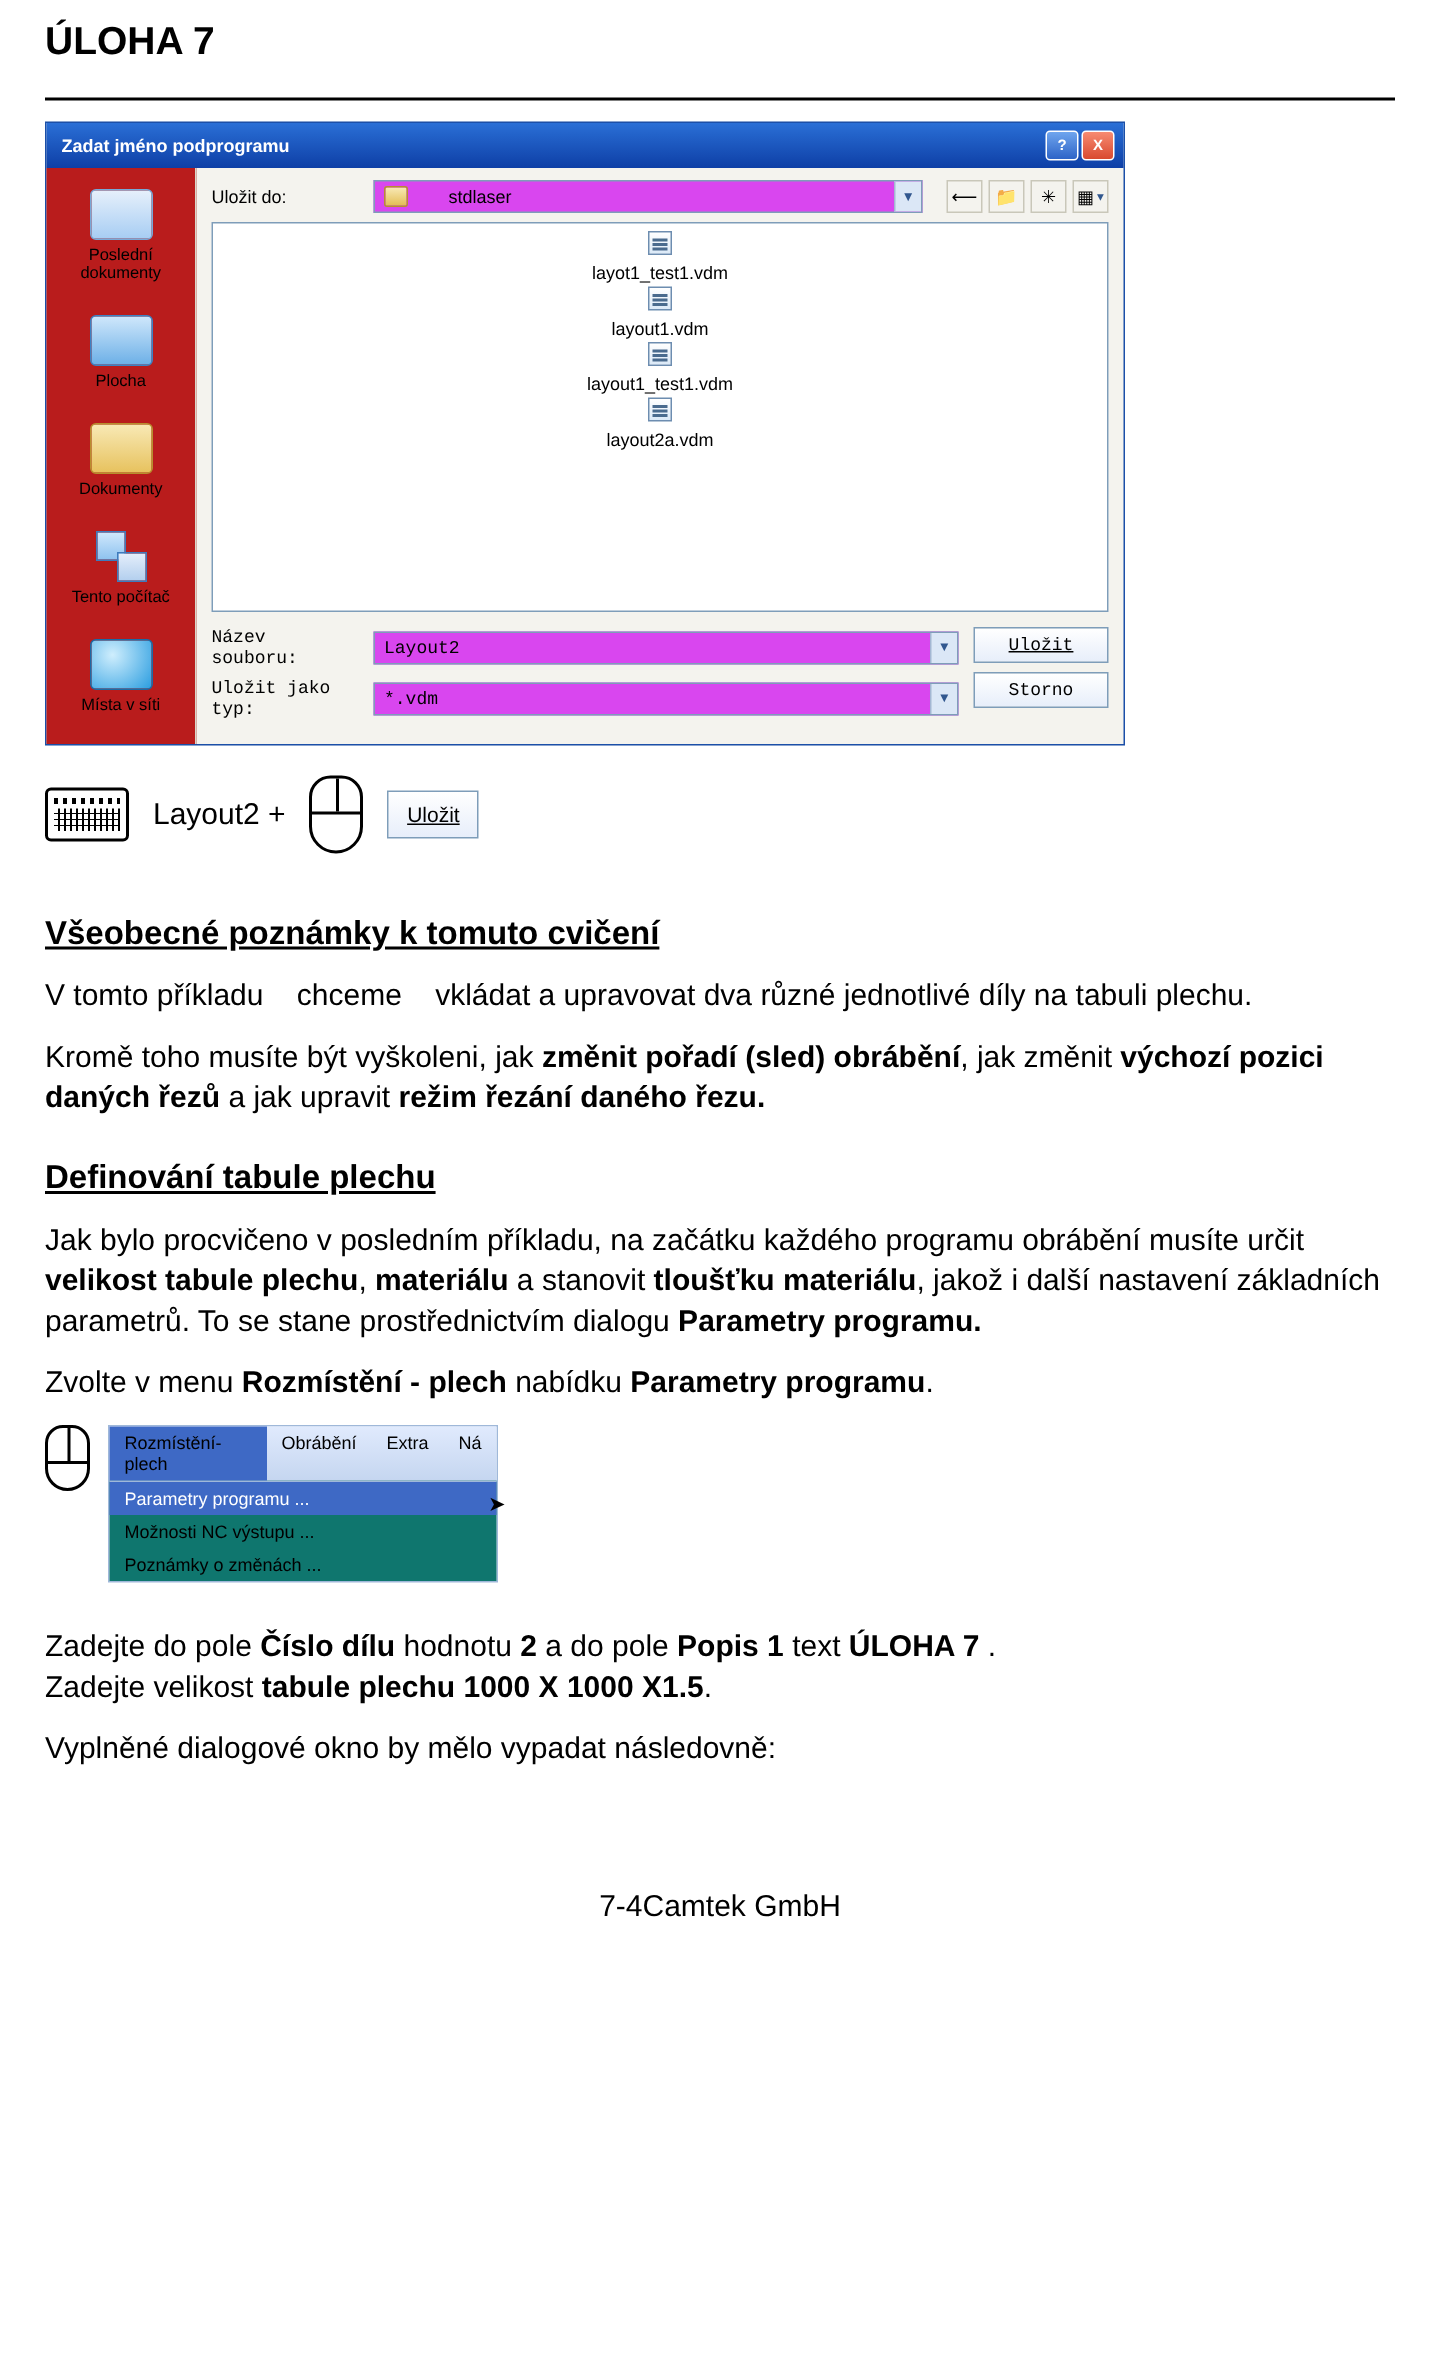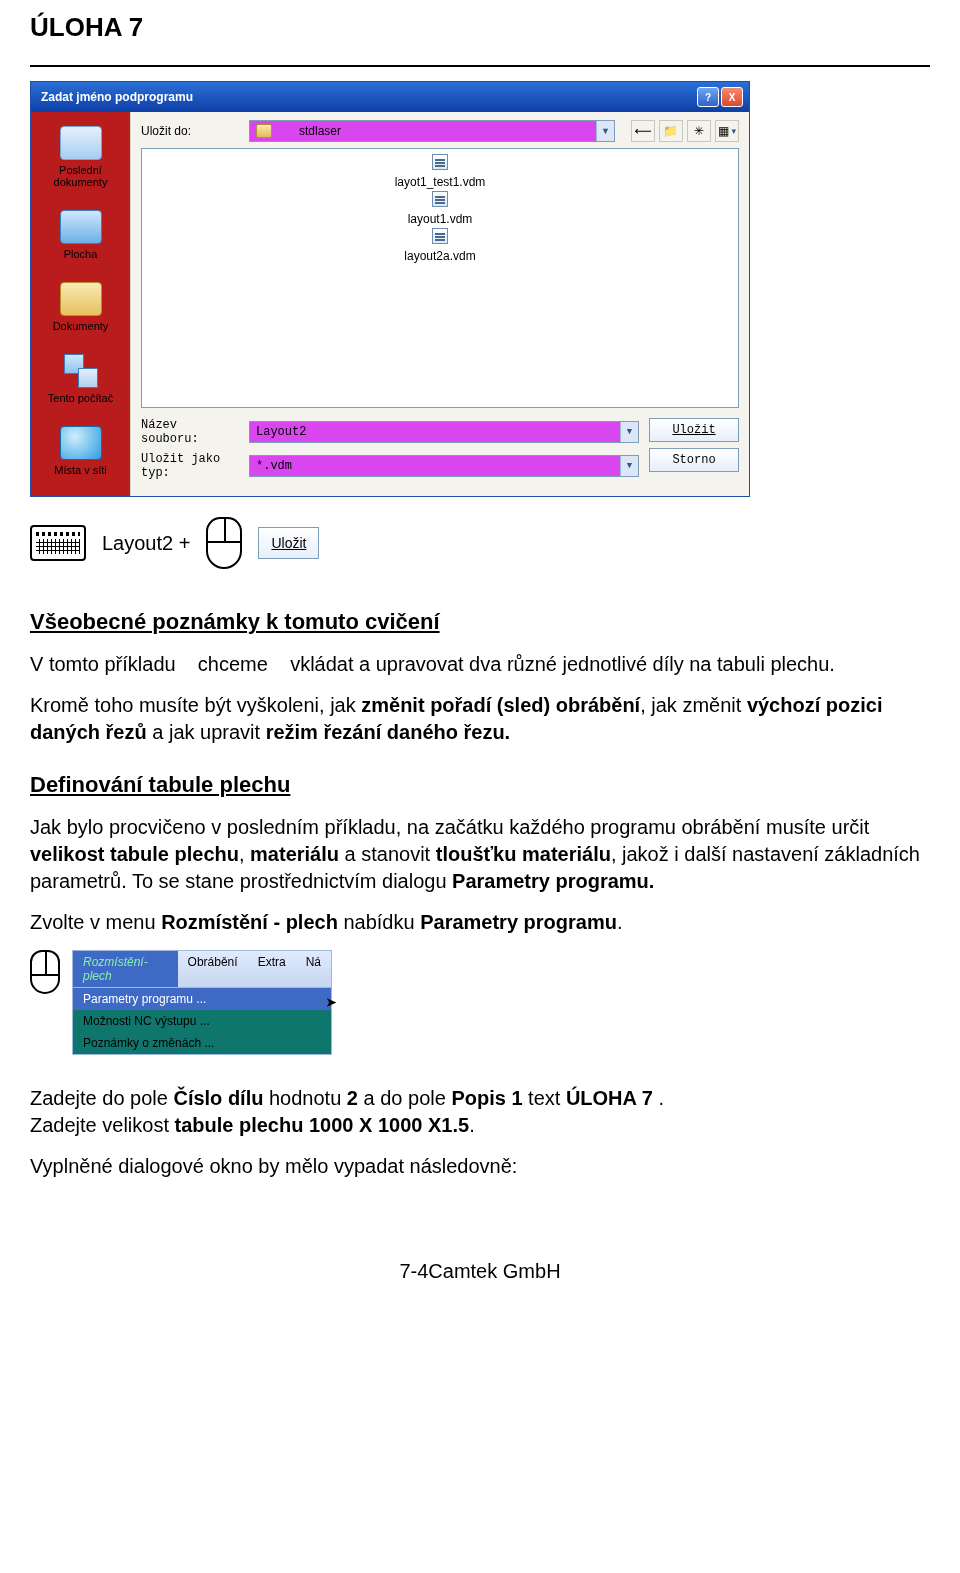--- a/index.html
+++ b/index.html
@@ -129,21 +129,21 @@
   
   h3.u { font-size:22px; font-weight:bold; text-decoration:underline; margin:26px 0 16px 0;}
   p { margin: 14px 0; line-height:1.35; }
   .b { font-weight:bold; }
 
   
   .menuwrap { margin: 10px 0 30px 0; display:flex; align-items:flex-start; gap:12px;}
   .menubox { width:260px; font-family:Tahoma,Arial,sans-serif; font-size:12px; border:1px solid #9fb8d9;}
   .menubar { display:flex; background:linear-gradient(#e0eafd,#c5d6f0); }
   .menubar span { padding:4px 10px; }
-  .menubar span.active { background:#3e69c5; color:#86efac;font-style:italic; }
+  .menubar span.active { background:#3e69c5; color:#000000; }
   .dropdown { background:#0f766e; border-top:1px solid #9fb8d9;}
   .ditem { padding:4px 10px; }
   .ditem.sel { background:#3e69c5; color:#fff; position:relative;}
   .cursor { position:absolute; right:-6px; top:6px; font-size:14px; color:#000;}
 
   .footer { display:flex; justify-content:center; font-weight:normal; margin-top:80px; font-size:20px;}
 </style>
 </head>
 <body>
 
@@ -197,20 +197,24 @@
         </div>
       </div>
       <div class="filelist">
         <div class="fitem">
             <span class="fico"></span>
             <span>layot1_test1.vdm</span>
           </div>
         <div class="fitem">
             <span class="fico"></span>
             <span>layout1.vdm</span>
+          </div>
+        <div class="fitem">
+            <span class="fico"></span>
+            <span>layout1_test1.vdm</span>
           </div>
         <div class="fitem">
             <span class="fico"></span>
             <span>layout2a.vdm</span>
           </div>
       </div>
       <div class="bottomrows">
         <div class="bcol">
           <div class="row">
             <span class="lbl">Název souboru:</span>

